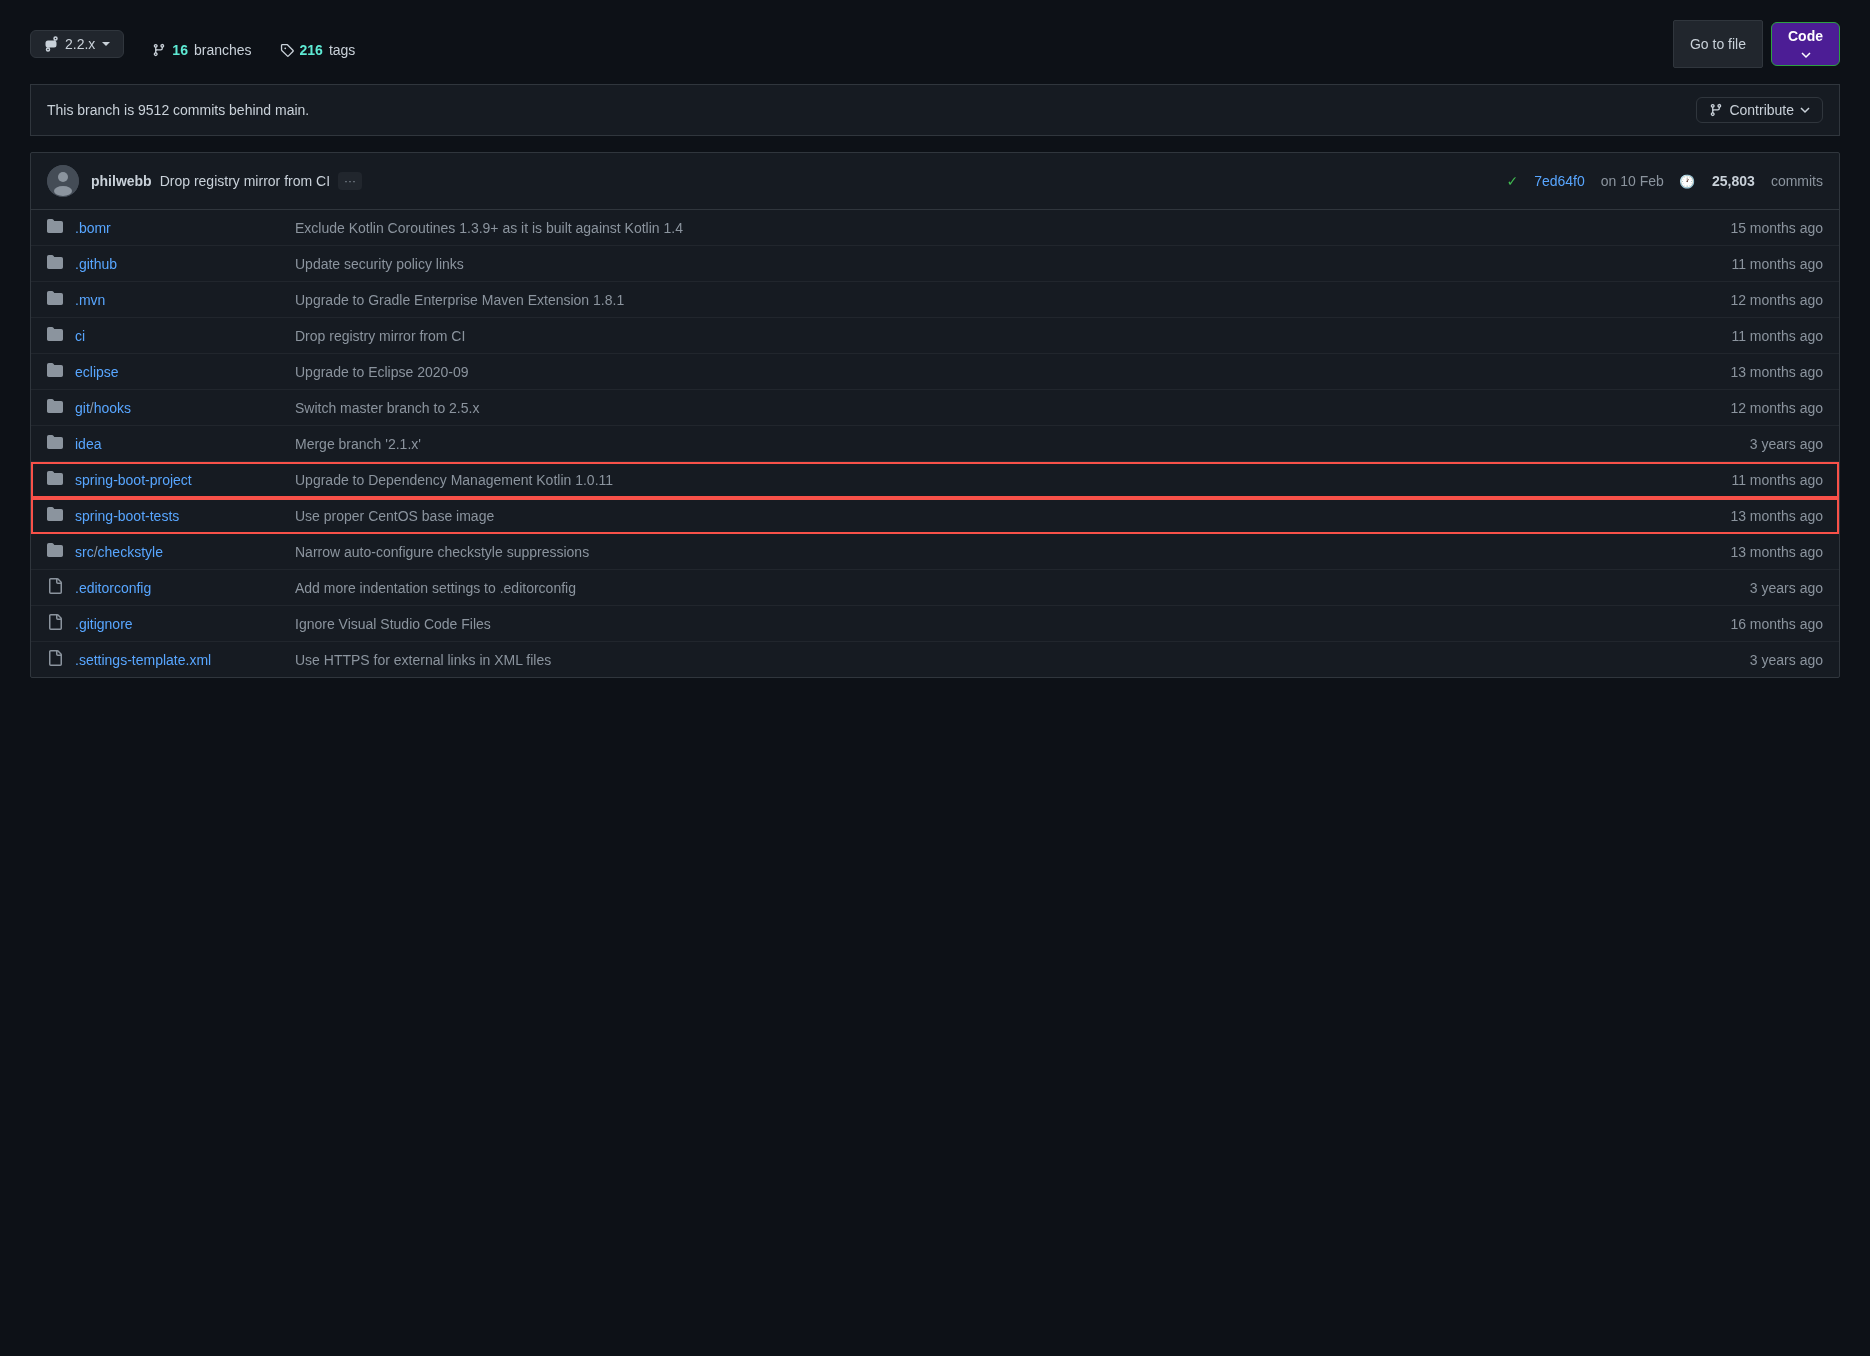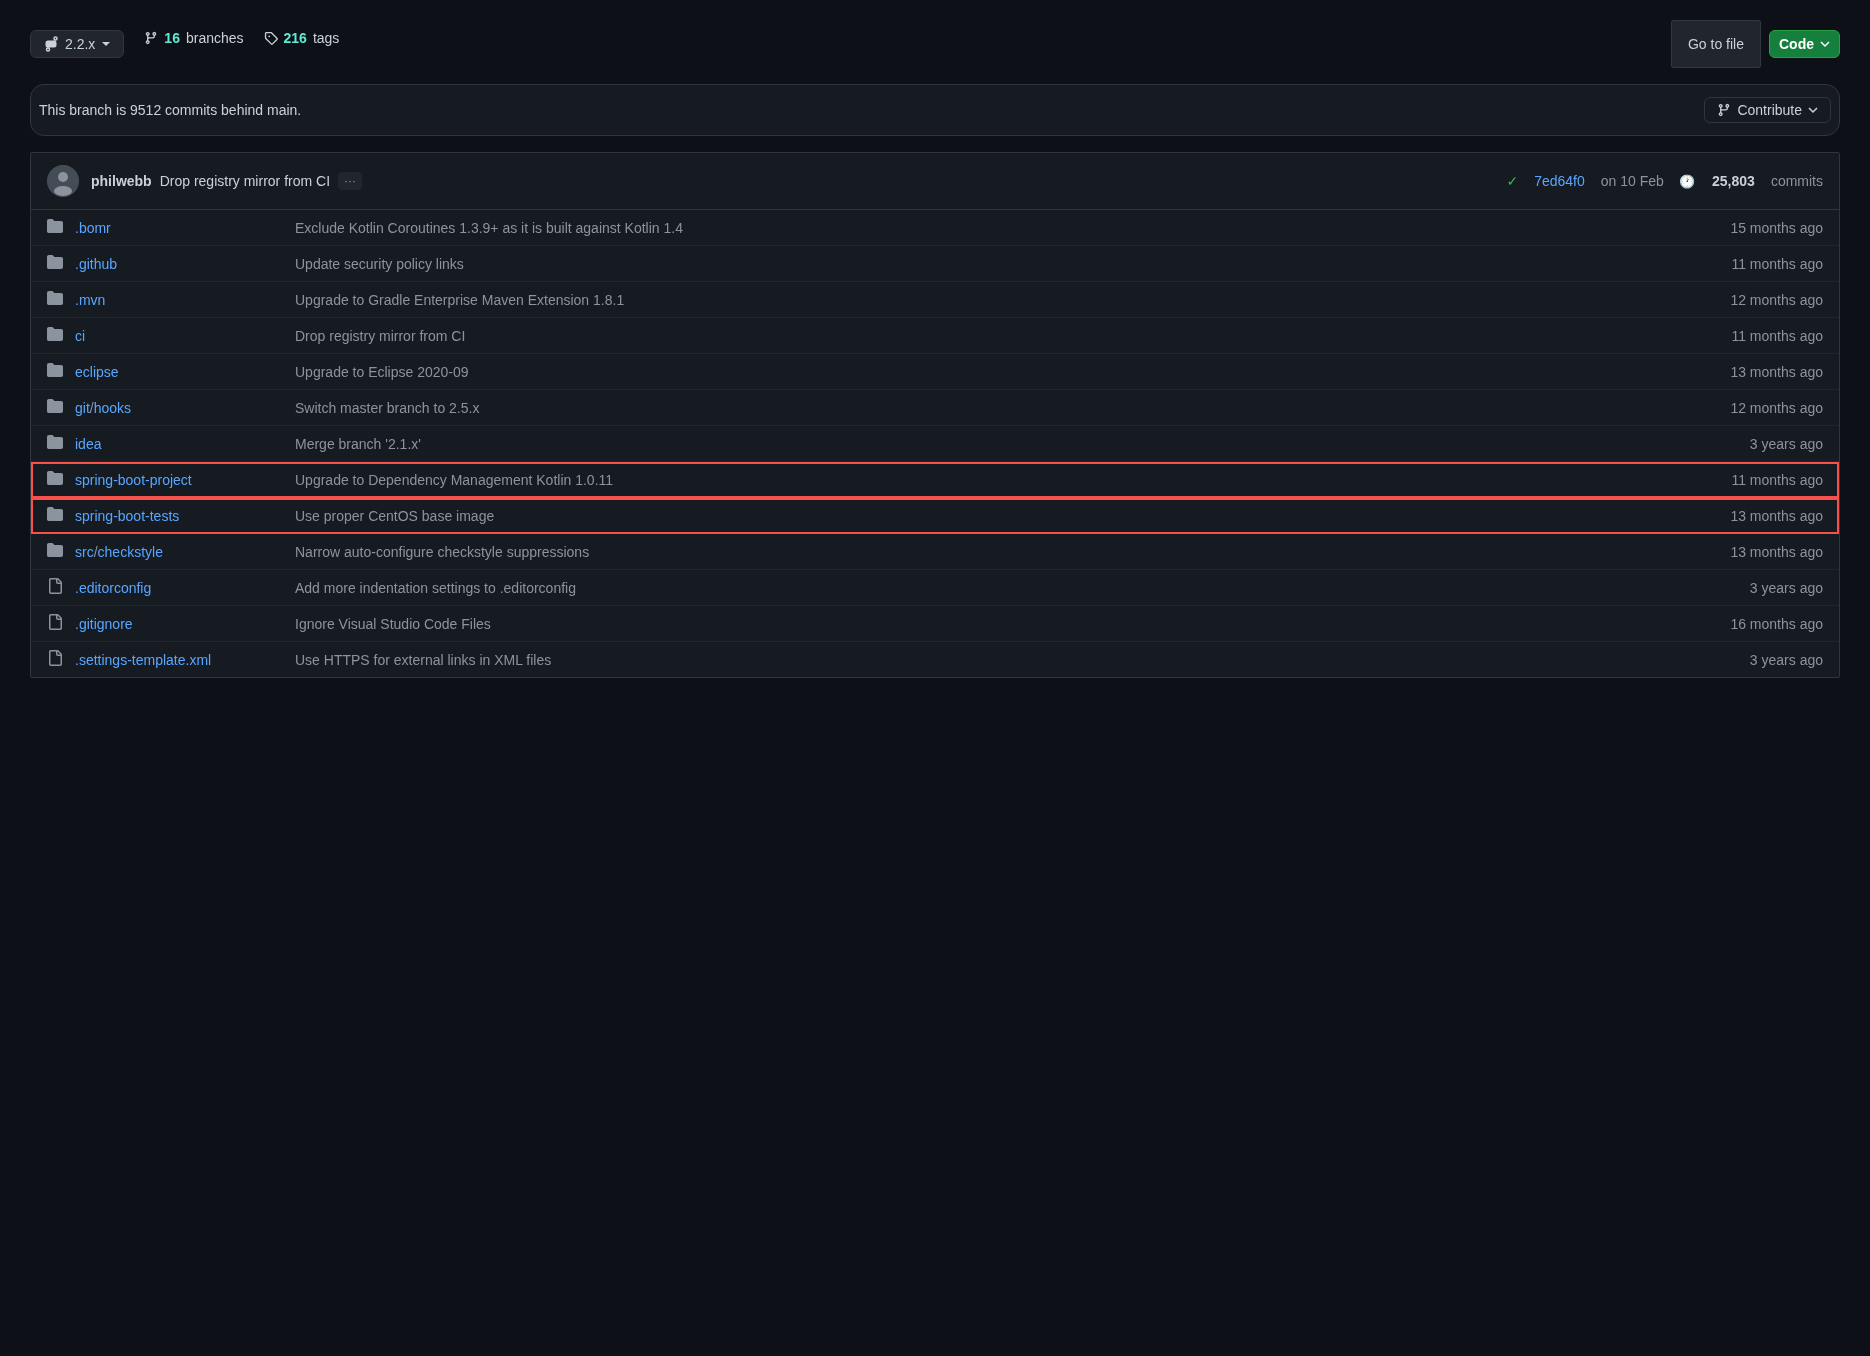--- a/index.html
+++ b/index.html
@@ -13,22 +13,22 @@
 
     
     .top-bar {
       display: flex;
       align-items: center;
       justify-content: space-between;
       margin-bottom: 16px;
     }
     .top-bar-left {
       display: flex;
-      align-items: flex-start;
-      gap: 20px;
+      align-items: flex-end;
+      gap: 28px;
     }
     .branch-btn {
       display: flex;
       align-items: center;
       gap: 6px;
       background: #21262d;
       border: 1px solid #30363d;
       border-radius: 6px;
       color: #c9d1d9;
       padding: 5px 12px;
@@ -63,36 +63,37 @@
       border-radius: 2px;
       color: #c9d1d9;
       padding: 15px 16px;
       cursor: pointer;
       font-size: 14px;
     }
     .code-btn {
       display: flex;
       align-items: center;
       gap: 6px;
-      background: #15803d;
+      background: #4c1d95;
       border: 1px solid #2ea043;
       border-radius: 6px;
       color: #fff;
-      padding: 5px 9px;
+      padding: 5px 16px;
       cursor: pointer;
       font-size: 14px;
       font-weight: 600;
+      flex-direction: column;
     }
 
     
     .branch-notice {
       background: #161b22;
       border: 1px solid #30363d;
-      border-radius: 14px;
-      padding: 12px 8px;
+      border-radius: 0;
+      padding: 12px 16px;
       display: flex;
       align-items: center;
       justify-content: space-between;
       margin-bottom: 16px;
     }
     .branch-notice-text {
       color: #c9d1d9;
       font-size: 14px;
     }
     .contribute-btn {

